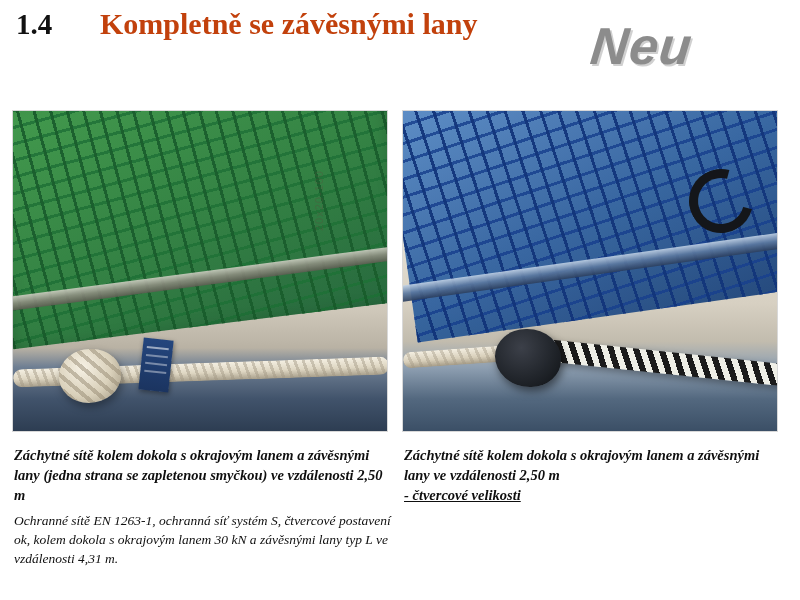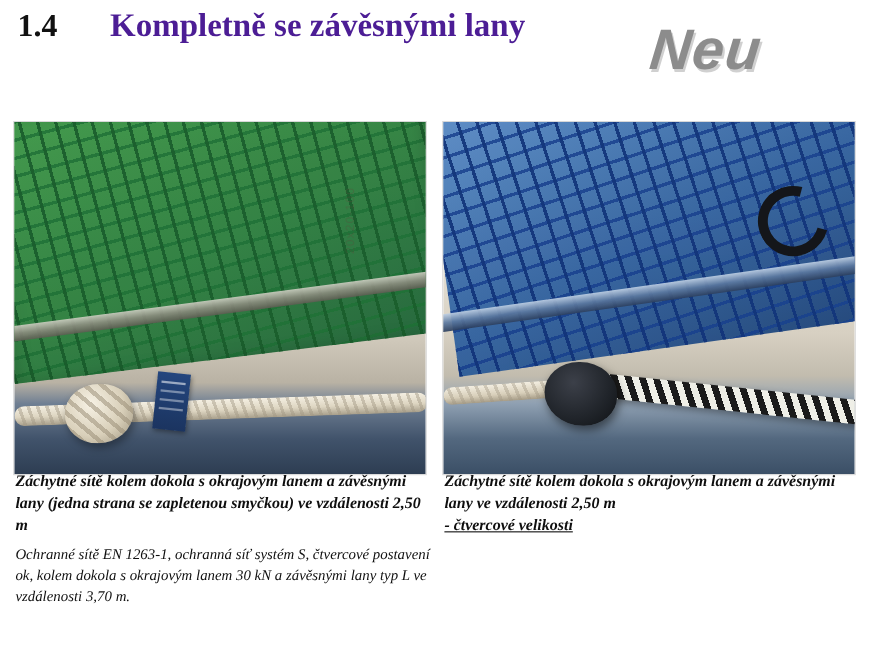--- a/index.html
+++ b/index.html
@@ -39,21 +39,21 @@
     letter-spacing: 0px;
   }
   .section-title {
     position: absolute;
     left: 100px;
     top: 5px;
     width: 420px;
     font-family: "Liberation Serif", serif;
     font-size: 30px;
     font-weight: bold;
-    color: #4c1d95;
+    color: #c2410c;
     line-height: 38px;
   }
   .neu-badge {
     position: absolute;
     right: 108px;
     top: 16px;
     font-family: "Liberation Sans", sans-serif;
     font-size: 52px;
     font-weight: bold;
     font-style: italic;
@@ -253,21 +253,21 @@
     font-family: "Liberation Sans", sans-serif;
     transform: rotate(-90deg);
     transform-origin: left top;
     white-space: nowrap;
     letter-spacing: 1px;
   }
 
   
   .caption {
     position: absolute;
-    top: 428px;
+    top: 445px;
     width: 378px;
     font-family: "Liberation Serif", serif;
     color: #0f0f0f;
   }
   .caption-left  { left: 14px; }
   .caption-right { left: 404px; }
 
   .cap-bold {
     font-size: 14.5px;
     font-weight: bold;
@@ -320,21 +320,21 @@
       <div class="net-blue-edge"></div>
       <div class="hook-dark"></div>
       <div class="rope-white-r"></div>
       <div class="rope-striped"></div>
       <div class="knot-black"></div>
     </div>
   </div>
 
   <div class="caption caption-left">
     <p class="cap-bold">Záchytné sítě kolem dokola s okrajovým lanem a závěsnými lany (jedna strana se zapletenou smyčkou) ve vzdálenosti 2,50 m</p>
-    <p class="cap-body">Ochranné sítě EN 1263-1, ochranná síť systém S, čtvercové postavení ok, kolem dokola s okrajovým lanem 30 kN a závěsnými lany typ L ve vzdálenosti 3,70 m.</p>
+    <p class="cap-body">Ochranné sítě EN 1263-1, ochranná síť systém S, čtvercové postavení ok, kolem dokola s okrajovým lanem 30 kN a závěsnými lany typ L ve vzdálenosti 4,31 m.</p>
   </div>
 
   <div class="caption caption-right">
     <p class="cap-bold">Záchytné sítě kolem dokola s okrajovým lanem a závěsnými lany ve vzdálenosti 2,50 m</p>
     <p class="cap-bold-underline">- čtvercové velikosti</p>
   </div>
 
 </div>
 
 </body></html>

